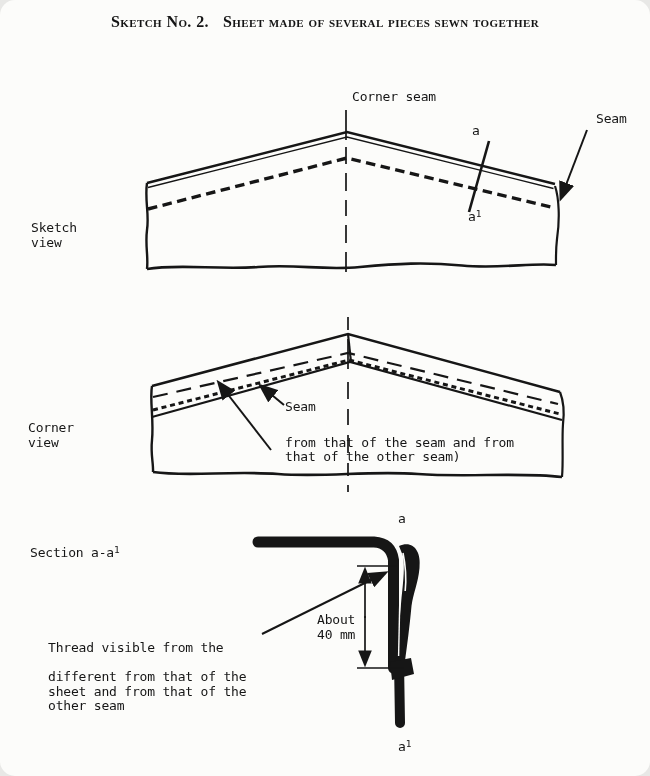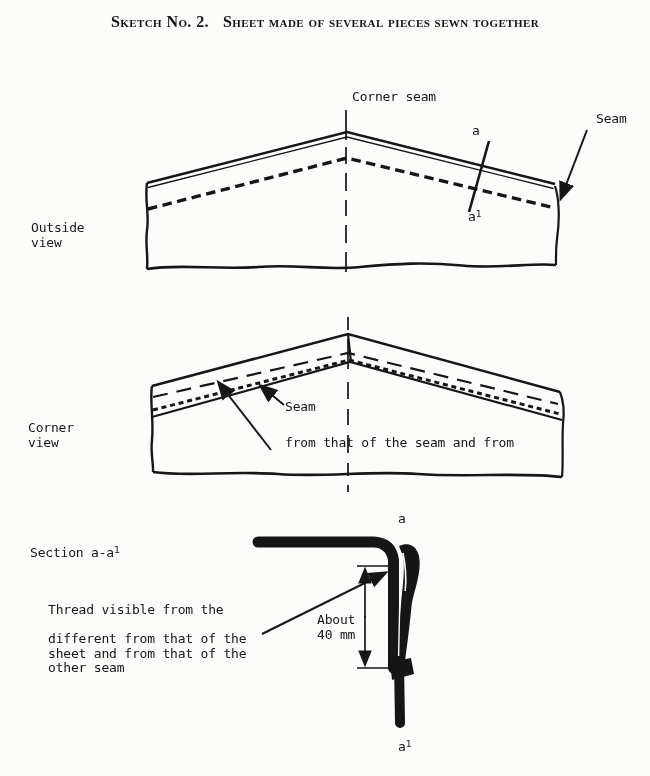--- a/index.html
+++ b/index.html
@@ -3,20 +3,21 @@
 <meta charset="utf-8">
 <style>
   html,body{margin:0;padding:0;background:#e8e8e6;}
   #page{
     position:relative;
     width:650px;height:776px;
     background:#fcfcfa;
     overflow:hidden;
     font-family:"DejaVu Sans Mono", monospace;
     color:#161616;
+    border-radius:15px;
   }
   #art{position:absolute;left:0;top:0;}
   .lbl{
     position:absolute;
     font-family:"DejaVu Sans Mono", monospace;
     font-weight:400;
     font-size:13px;
     line-height:14.5px;
     letter-spacing:-0.2px;
     color:#161616;
@@ -126,25 +127,25 @@
       <line x1="262" y1="634" x2="385" y2="573" stroke="#161616" stroke-width="2" marker-end="url(#ah)"></line>
     </g>
   </svg>
 
   <div id="title"><span>Sketch No. 2.</span><span class="gap"></span><span>Sheet made of several pieces sewn together</span></div>
 
   <div class="lbl" style="left:352px;top:90px">Corner seam</div>
   <div class="lbl" style="left:596px;top:112px">Seam</div>
   <div class="lbl" style="left:472px;top:124px">a</div>
   <div class="lbl" style="left:468px;top:210px"><span>a</span><sup>1</sup></div>
-  <div class="lbl" style="left:31px;top:221px"><span>Outside</span><br><span>view</span></div>
+  <div class="lbl" style="left:31px;top:221px"><span>Sketch</span><br><span>view</span></div>
 
   <div class="lbl" style="left:28px;top:421px"><span>Corner</span><br><span>view</span></div>
   <div class="lbl" style="left:285px;top:400px">Seam</div>
-  <div class="lbl" style="left:285px;top:421px"><br><span>from that of the seam and from</span><br></div>
+  <div class="lbl" style="left:285px;top:421px"><br><span>from that of the seam and from</span><br><span>that of the other seam)</span></div>
 
   <div class="lbl" style="left:30px;top:546px"><span>Section a-a</span><sup>1</sup></div>
   <div class="lbl" style="left:398px;top:512px">a</div>
   <div class="lbl" style="left:317px;top:613px"><span>About</span><br><span>40 mm</span></div>
-  <div class="lbl" style="left:48px;top:603px"><span>Thread visible from the</span><br><br><span>different from that of the</span><br><span>sheet and from that of the</span><br><span>other seam</span></div>
+  <div class="lbl" style="left:48px;top:641px"><span>Thread visible from the</span><br><br><span>different from that of the</span><br><span>sheet and from that of the</span><br><span>other seam</span></div>
   <div class="lbl" style="left:398px;top:740px"><span>a</span><sup>1</sup></div>
 
 </div>
 
 </body></html>

